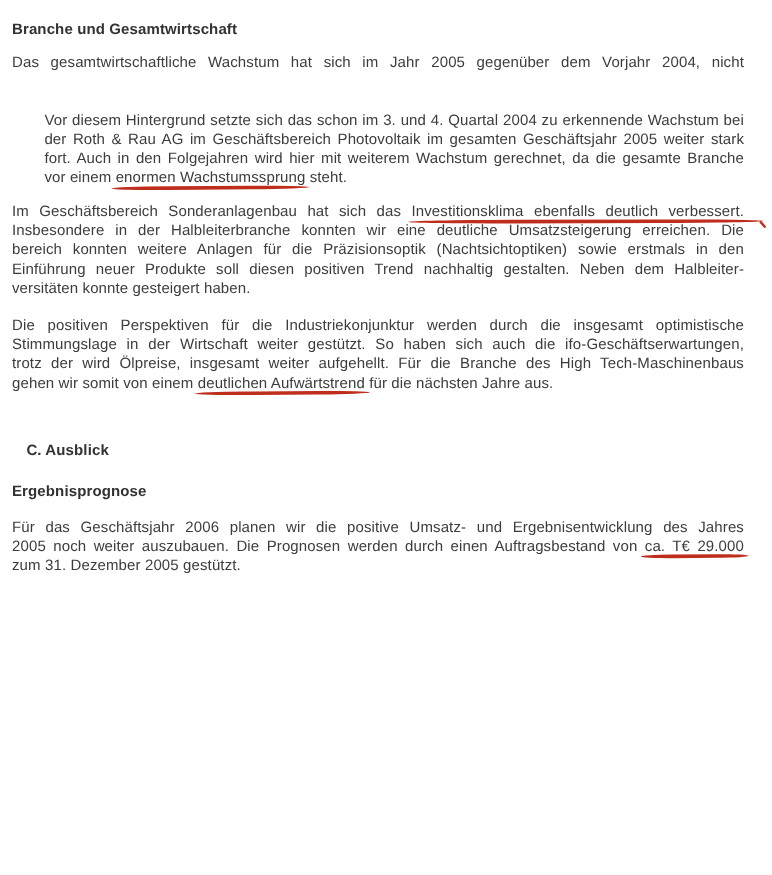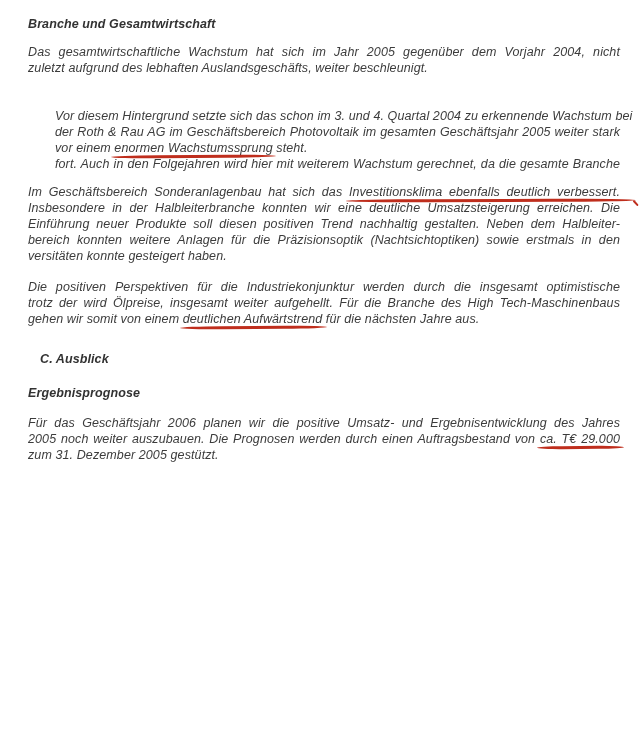--- a/index.html
+++ b/index.html
@@ -9,39 +9,38 @@
   html,body{margin:0;padding:0;}
   body{
     width:643px;height:729px;
     background:#ffffff;
     overflow:hidden;
     font-family:"Liberation Sans","DejaVu Sans",sans-serif;
   }
   .doc{
     box-sizing:border-box;
     width:643px;height:729px;
-    padding:16px 23px 0 28px;
+    padding:16px 23px 0 10px;
     color:var(--ink);
     font-size:12.5px;
     line-height:16px;
     letter-spacing:0.1px;
-    font-style:italic;
   }
   .heading{
     font-weight:bold;
     color:#323232;
   }
   .h-branche{margin:0 0 12px 0;}
   .h-ausblick{margin:0 0 18px 12px;}
   .h-ergebnis{margin:4px 0 14px 0;}
   .p{margin:0;}
   .p1{margin-bottom:32px;}
   .p2{margin-bottom:12px;margin-left:27px;}
   .p3{margin-bottom:15px;}
-  .p4{margin-bottom:24px;}
+  .p4{margin-bottom:40px;}
   .p5{margin-bottom:0;}
   .line{
     text-align:justify;
     text-align-last:justify;
     white-space:nowrap;
   }
   .line.last{
     text-align-last:left;
   }
   
@@ -72,40 +71,40 @@
 </style>
 </head>
 <body>
 
 <div class="doc">
 
   <div class="heading h-branche">Branche und Gesamtwirtschaft</div>
 
   <div class="p p1">
       <div class="line"><span>Das gesamtwirtschaftliche Wachstum hat sich im Jahr 2005 gegenüber dem Vorjahr 2004, nicht</span></div>
-      <div class="line last"><span>zuletzt aufgrund des lebhaften Auslandsgeschäfts, weiter beschleunigt.</span></div>
     </div>
 
   <div class="p p2">
       <div class="line"><span>Vor diesem Hintergrund setzte sich das schon im 3. und 4. Quartal 2004 zu erkennende Wachstum bei</span></div>
       <div class="line"><span>der Roth &amp; Rau AG im Geschäftsbereich Photovoltaik im gesamten Geschäftsjahr 2005 weiter stark</span></div>
+      <div class="line"><span>fort. Auch in den Folgejahren wird hier mit weiterem Wachstum gerechnet, da die gesamte Branche</span></div>
       <div class="line last"><span>vor einem </span><span class="mark">enormen Wachstumssprung</span><span> steht.</span></div>
-      <div class="line"><span>fort. Auch in den Folgejahren wird hier mit weiterem Wachstum gerechnet, da die gesamte Branche</span></div>
     </div>
 
   <div class="p p3">
       <div class="line"><span>Im Geschäftsbereich Sonderanlagenbau hat sich das </span><span class="mark mark-ext">Investitionsklima ebenfalls deutlich verbessert.</span></div>
       <div class="line"><span>Insbesondere in der Halbleiterbranche konnten wir eine deutliche Umsatzsteigerung erreichen. Die</span></div>
+      <div class="line"><span>bereich konnten weitere Anlagen für die Präzisionsoptik (Nachtsichtoptiken) sowie erstmals in den</span></div>
       <div class="line"><span>Einführung neuer Produkte soll diesen positiven Trend nachhaltig gestalten. Neben dem Halbleiter-</span></div>
-      <div class="line"><span>bereich konnten weitere Anlagen für die Präzisionsoptik (Nachtsichtoptiken) sowie erstmals in den</span></div>
       <div class="line last"><span>versitäten konnte gesteigert haben.</span></div>
     </div>
 
   <div class="p p4">
       <div class="line"><span>Die positiven Perspektiven für die Industriekonjunktur werden durch die insgesamt optimistische</span></div>
+      <div class="line"><span>Stimmungslage in der Wirtschaft weiter gestützt. So haben sich auch die ifo-Geschäftserwartungen,</span></div>
       <div class="line"><span>trotz der wird Ölpreise, insgesamt weiter aufgehellt. Für die Branche des High Tech-Maschinenbaus</span></div>
       <div class="line last"><span>gehen wir somit von einem </span><span class="mark">deutlichen Aufwärtstrend</span><span> für die nächsten Jahre aus.</span></div>
     </div>
 
   <div class="heading h-ausblick">C. Ausblick</div>
 
   <div class="heading h-ergebnis">Ergebnisprognose</div>
 
   <div class="p p5">
       <div class="line"><span>Für das Geschäftsjahr 2006 planen wir die positive Umsatz- und Ergebnisentwicklung des Jahres</span></div>

